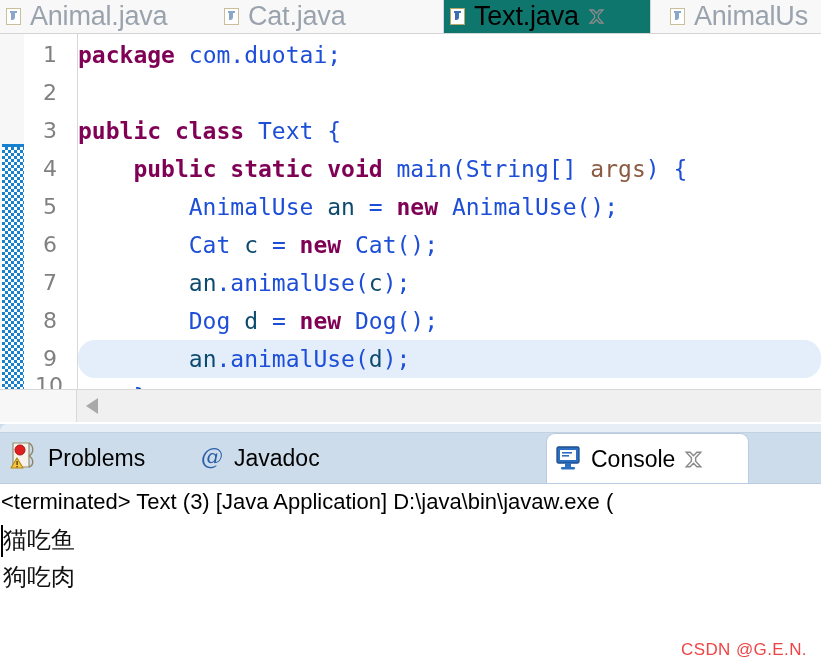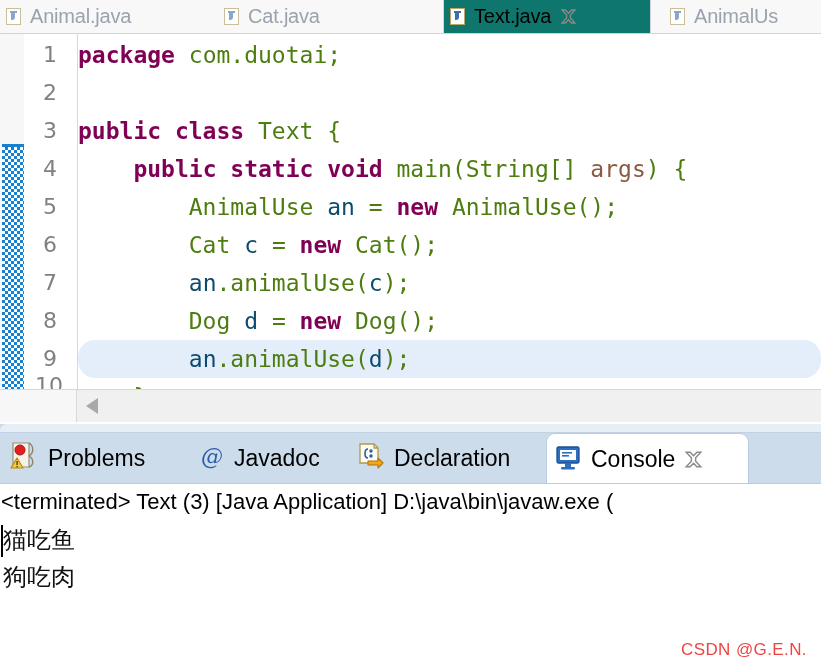--- a/index.html
+++ b/index.html
@@ -36,21 +36,21 @@
   .etab.inactive { color: #9aa3ad; }
   .etab.active {
     background: #0f766e;
     border: 1px solid #cfd6dd;
     border-bottom: none;
     border-top: none;
     color: #000000;
     box-shadow: 0 0 0 0 transparent;
   }
   .etab .tab-label {
-    font-size: 20px;
+    font-size: 27px;
     line-height: 33px;
     letter-spacing: -0.2px;
   }
   .etab.inactive .tab-label { color: #9aa3ad; }
   .etab.active .tab-label { color: #000000; }
 
   
   .java-icon {
     width: 15px; height: 17px;
     border: 1.5px solid #b9a66a;
@@ -164,21 +164,21 @@
     width: 743px;
     height: 38px;
     line-height: 38px;
     font-family: "DejaVu Sans Mono", monospace;
     font-size: 23px;
     white-space: pre;
     color: #000000;
   }
   .cline.highlight { background: #e4eefb; }
   .kw   { color: #7f0055; font-weight: bold; }
-  .plain{ color: #4d7c0f; }
+  .plain{ color: #1d4ed8; }
   .var  { color: #0c4a6e; }
   .param{ color: #8b5a42; }
 
   
   #editor-hscroll {
     position: absolute;
     left: 0; top: 389px;
     width: 821px; height: 32px;
     background: #f0f0f0;
     border-top: 1px solid #d8d8d8;
@@ -390,33 +390,20 @@
 
     <div class="vtab" style="left:192px;width:160px;">
       <span class="vicon">
         <svg width="26" height="30" viewBox="0 0 26 30">
           <text x="13" y="23" font-family="DejaVu Serif, serif" font-size="22" font-style="italic" fill="#2a5fa8" text-anchor="middle">@</text>
         </svg>
       </span>
       <span class="vtab-label">Javadoc</span>
     </div>
 
-    <div class="vtab" style="left:350px;width:197px;">
-      <span class="vicon">
-        <svg width="28" height="30" viewBox="0 0 28 30">
-          <path d="M3,3 L17,3 L21,7 L21,22 L3,22 Z" fill="#fdfbf2" stroke="#b09a4e" stroke-width="1.3"></path>
-          <path d="M17,3 L17,7 L21,7" fill="none" stroke="#b09a4e" stroke-width="1.3"></path>
-          <path d="M11,8 C7,8 7,17 11,17" fill="none" stroke="#2a5fa8" stroke-width="1.6"></path>
-          <circle cx="14" cy="10" r="1.7" fill="#2a5fa8"></circle>
-          <circle cx="14" cy="15" r="1.7" fill="#2a5fa8"></circle>
-          <path d="M11,20 L21,20 L21,17 L26,22 L21,27 L21,24 L11,24 Z" fill="#f3a81b" stroke="#b4750a" stroke-width="1.1" stroke-linejoin="round"></path>
-        </svg>
-      </span>
-      <span class="vtab-label">Declaration</span>
-    </div>
 
     <div class="vtab active" style="left:546px;width:203px;">
       <span class="vicon">
         <svg width="28" height="28" viewBox="0 0 28 28">
           <rect x="3" y="4" width="22" height="16" rx="1.5" fill="#2c6fc0" stroke="#1d4f8e" stroke-width="1.3"></rect>
           <rect x="6" y="7" width="16" height="10" fill="#ffffff"></rect>
           <rect x="8" y="9" width="10" height="1.6" fill="#2c6fc0"></rect>
           <rect x="8" y="12" width="7" height="1.6" fill="#2c6fc0"></rect>
           <rect x="11" y="20" width="6" height="4" fill="#2c6fc0"></rect>
           <rect x="7" y="24" width="14" height="2.4" rx="1" fill="#2c6fc0"></rect>

